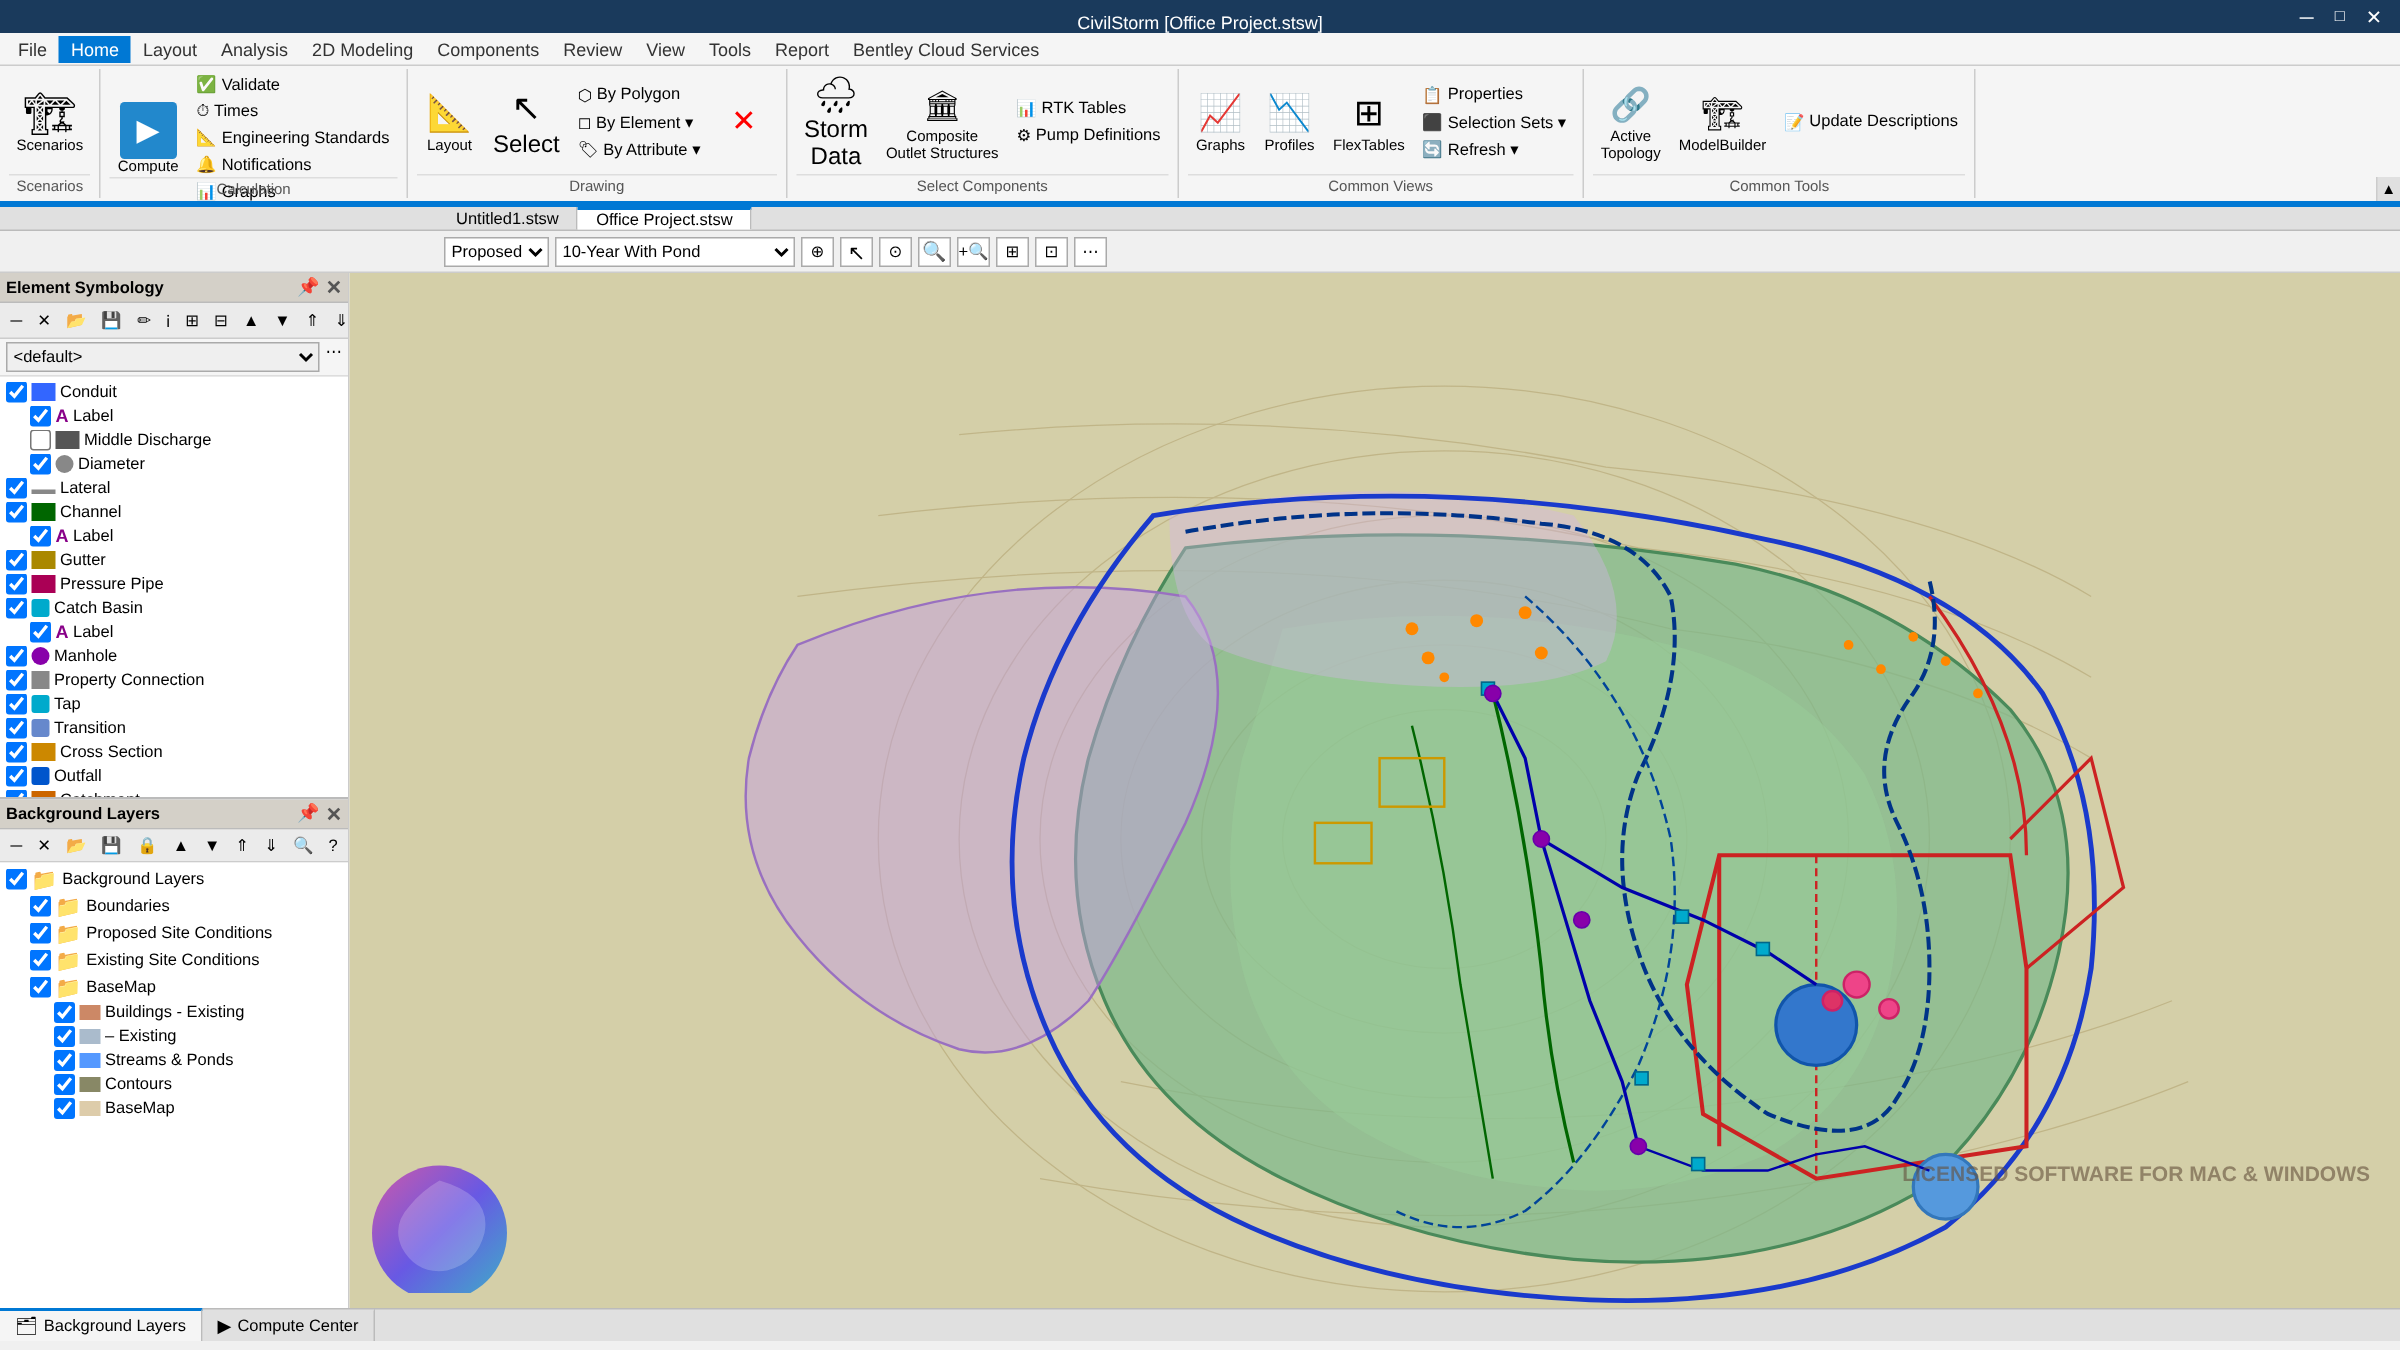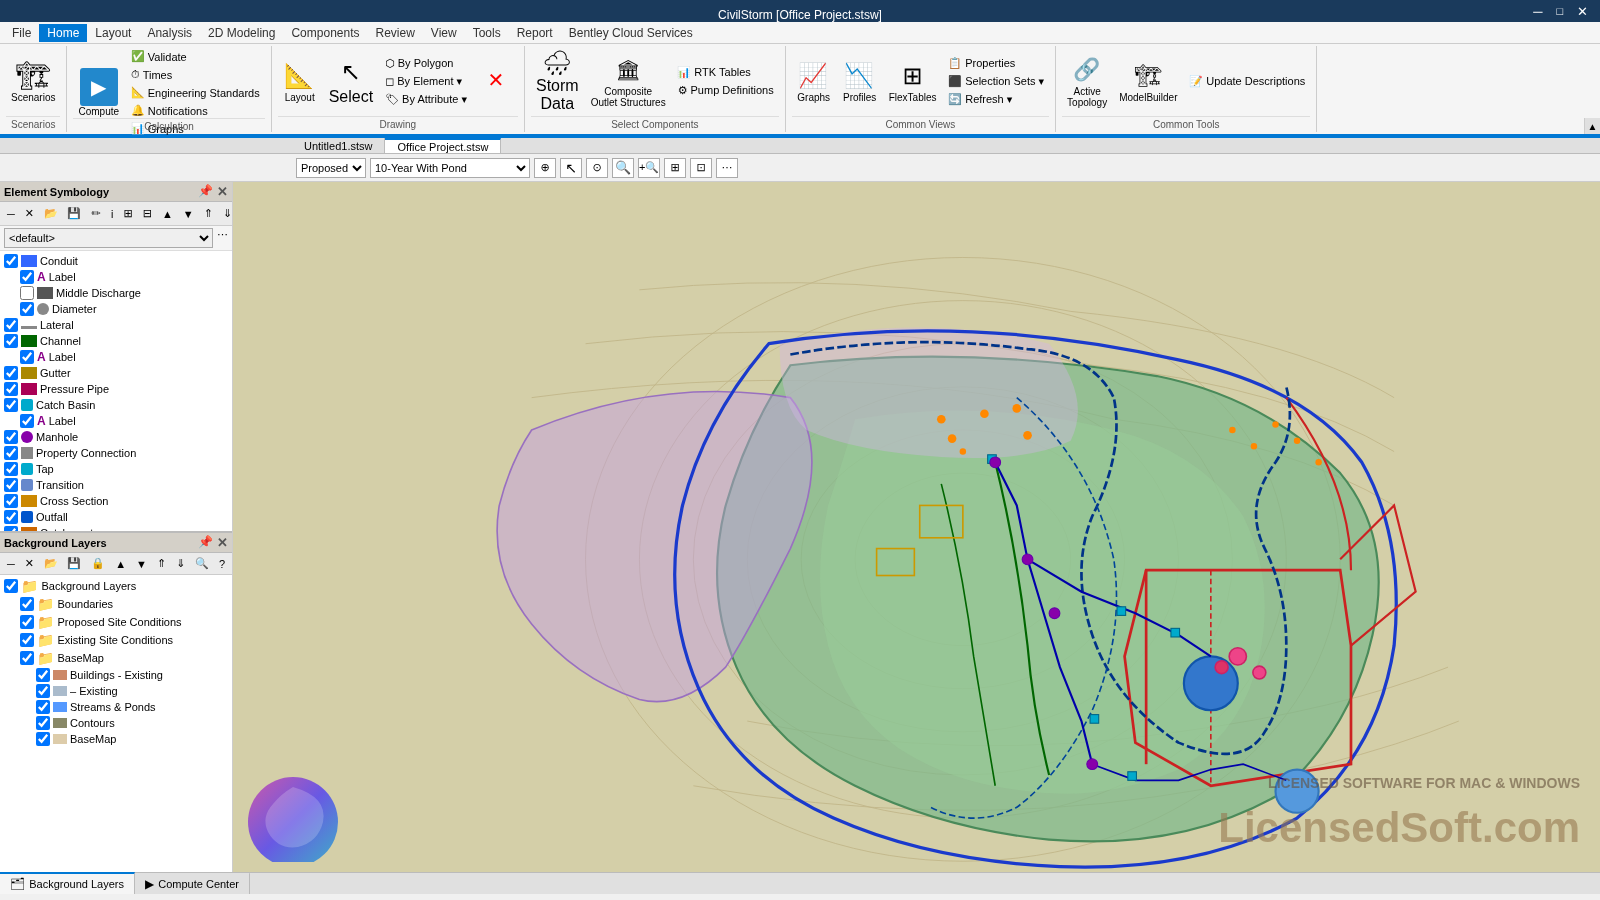--- a/index.html
+++ b/index.html
@@ -620,23 +620,20 @@
             <stop offset="0%" style="stop-color:#cc44aa;stop-opacity:1"></stop>
             <stop offset="50%" style="stop-color:#5544ee;stop-opacity:1"></stop>
             <stop offset="100%" style="stop-color:#22aacc;stop-opacity:1"></stop>
           </linearGradient>
         </defs>
         <circle cx="50" cy="50" r="45" fill="url(#swirl-grad)" opacity="0.85"></circle>
         <path d="M 50 15 Q 85 25 80 50 Q 75 70 55 75 Q 35 78 25 60 Q 18 45 30 32 Q 38 22 50 15 Z" fill="rgba(255,255,255,0.2)"></path>
       </svg>
     </div>
 
-    <div id="watermark">
-      <span>LicensedSoft.com</span>
-    </div>
     <div id="watermark2">
       <span style="font-size:14px;font-weight:bold;color:rgba(100,80,60,0.6);">LICENSED SOFTWARE FOR MAC &amp; WINDOWS</span>
     </div>
   </div>
 </div>
 
 <div id="bottom-tabs">
   <div class="bottom-tab active">
     <span style="font-size:12px;margin-right:4px;">🗂</span>
     <span>Background Layers</span>

